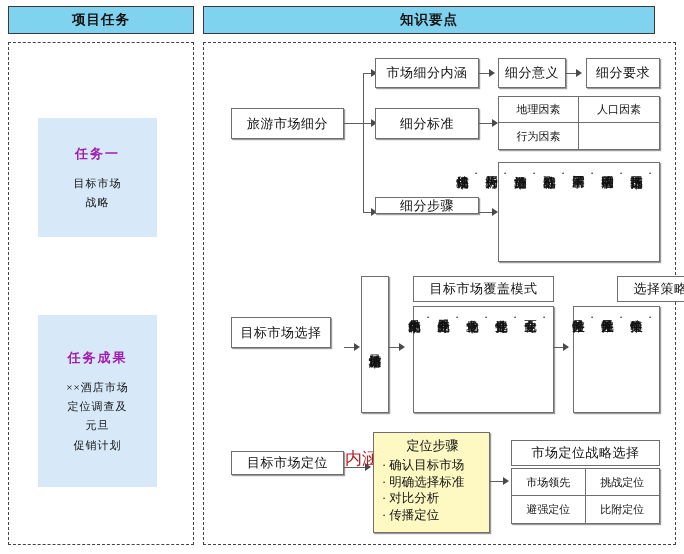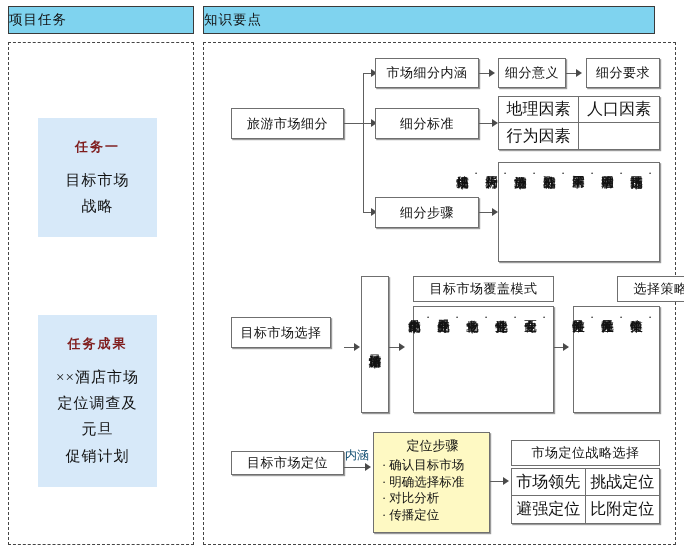--- a/index.html
+++ b/index.html
@@ -14,23 +14,23 @@
     height:554px;
     overflow:hidden;
     background:#fff;
   }
   
   .hdr{
     position:absolute;
     background:#7fd3ef;
     border:1.5px solid #3a3a3a;
     box-sizing:border-box;
-    display:flex;align-items:center;
+    display:flex;align-items:center;justify-content:center;
     font-family:"Liberation Sans","DejaVu Sans",sans-serif;
-    font-weight:normal;
+    font-weight:bold;
     font-size:13.5px;
     letter-spacing:1px;
     color:#111;
   }
   
   .panel{
     position:absolute;
     border:1.6px dashed #444;
     box-sizing:border-box;
     background:transparent;
@@ -44,24 +44,24 @@
     align-items:center;justify-content:center;
     text-align:center;
     line-height:1.75;
   }
   .taskblk .t-title{
     font-family:"Liberation Sans","DejaVu Sans",sans-serif;
     font-weight:bold;
     font-size:13px;
     letter-spacing:2px;
     margin-bottom:8px;
-    color:#7f1d1d;
+    color:#a21caf;
   }
   .taskblk .t-line{
-    font-size:15px;
+    font-size:11px;
     letter-spacing:1px;
     color:#111;
   }
   
   .box{
     position:absolute;
     box-sizing:border-box;
     border:1.4px solid #6f6f6f;
     background:#fff;
     display:flex;align-items:center;justify-content:center;
@@ -102,21 +102,21 @@
     box-sizing:border-box;
     border:1.4px solid #6f6f6f;
     background:#fff;
     display:grid;
     grid-template-columns:1fr 1fr;
     grid-template-rows:1fr 1fr;
     box-shadow:1.2px 1.2px 0 0 #9a9a9a;
   }
   .grid2 .cell{
     display:flex;align-items:center;justify-content:center;
-    font-size:16px;
+    font-size:11px;
     color:#111;
     border-right:1.2px solid #6f6f6f;
     border-bottom:1.2px solid #6f6f6f;
   }
   .grid2 .cell:nth-child(2),.grid2 .cell:nth-child(4){border-right:none;}
   .grid2 .cell:nth-child(3),.grid2 .cell:nth-child(4){border-bottom:none;}
   
   .listbox{
     position:absolute;
     box-sizing:border-box;
@@ -134,22 +134,22 @@
   .listbox .lb-item{
     font-size:12.5px;
     line-height:1.32;
     color:#111;
     white-space:nowrap;
   }
   .listbox .lb-item::before{content:"·\00a0";}
   
   .caption{
     position:absolute;
-    font-size:12px;
-    color:#0c4a6e;
+    font-size:17px;
+    color:#b91c1c;
     white-space:nowrap;
   }
   
   .ln{position:absolute;background:#5e5e5e;}
   .ln.h{height:1.3px;}
   .ln.v{width:1.3px;}
   .arw{
     position:absolute;
     width:0;height:0;
     border-top:4px solid transparent;
@@ -223,21 +223,21 @@
   </div>
   <div class="ln h" style="left:479px;top:123px;width:16px;"></div>
   <div class="arw" style="left:492px;top:119px;"></div>
 
   <div class="grid2" style="left:498px;top:96px;width:162px;height:54px;">
     <div class="cell">地理因素</div>
     <div class="cell">人口因素</div>
     <div class="cell">行为因素</div>
   </div>
 
-  <div class="box" style="left:375px;top:197px;width:104px;height:31px;">
+  <div class="box" style="left:375px;top:197px;width:104px;height:17px;">
     <span>细分步骤</span>
   </div>
   <div class="ln h" style="left:479px;top:212px;width:16px;"></div>
   <div class="arw" style="left:492px;top:208px;"></div>
 
   <div class="vbox" style="left:498px;top:162px;width:162px;height:100px;justify-content:space-between;">
     <div class="vcol dot">选择市场范围</div>
     <div class="vcol dot">明确潜在需求</div>
     <div class="vcol dot">了解不同需求</div>
     <div class="vcol dot">选取细分标准</div>

